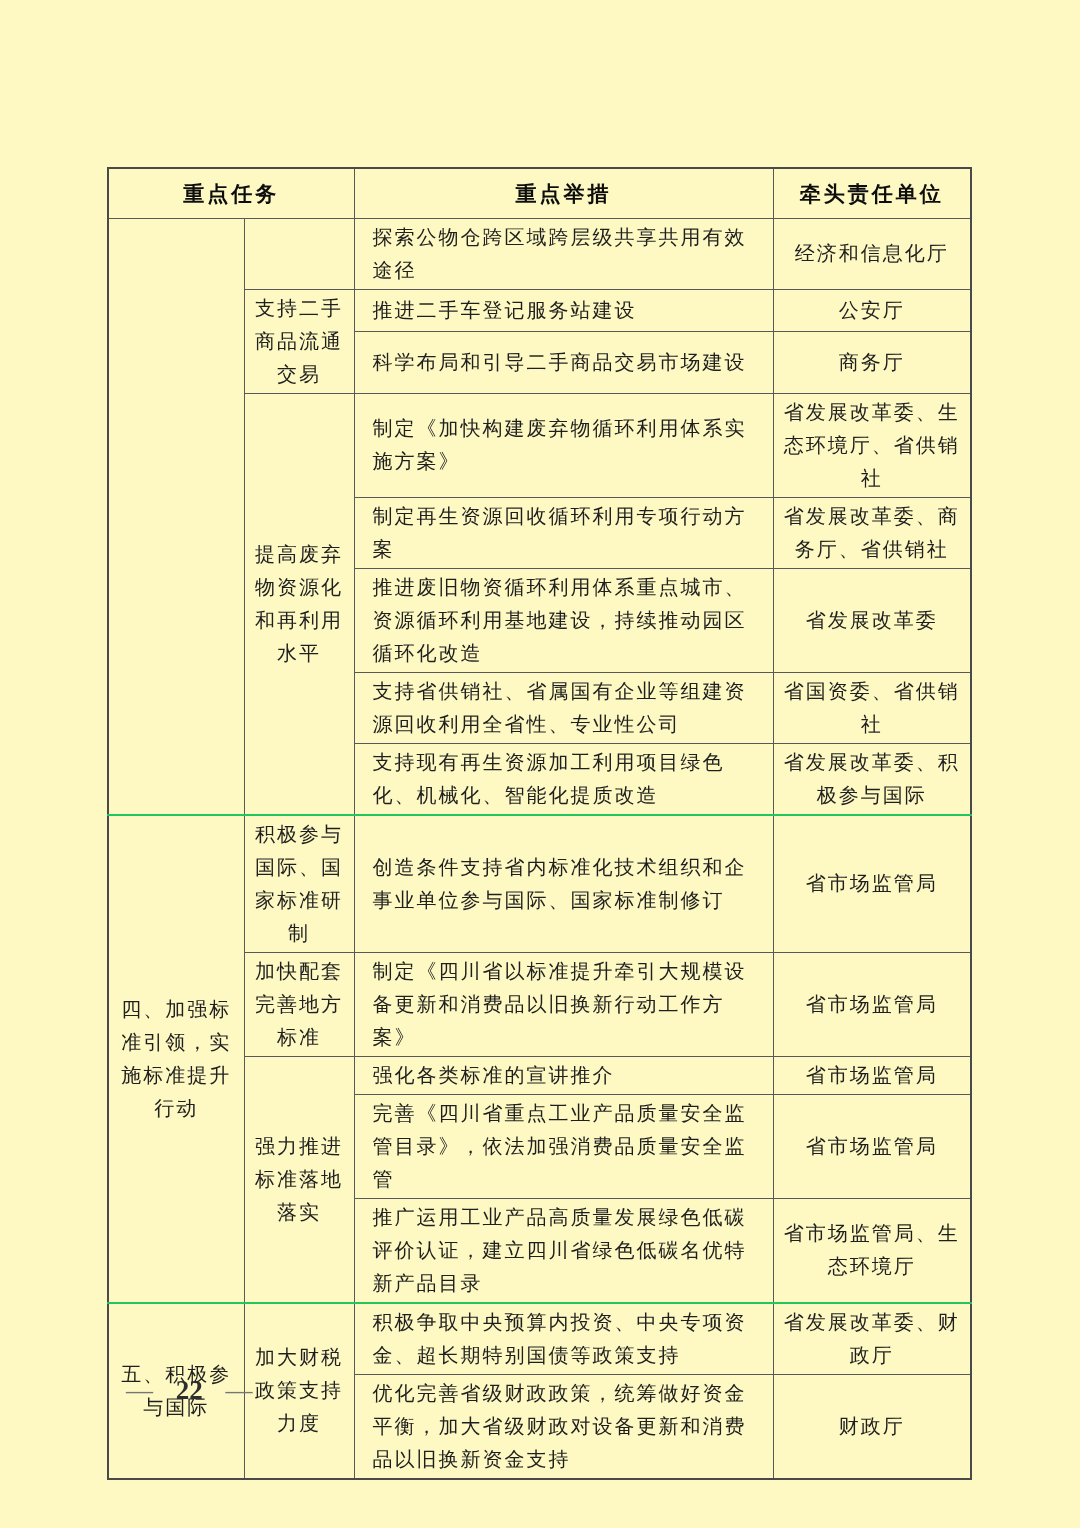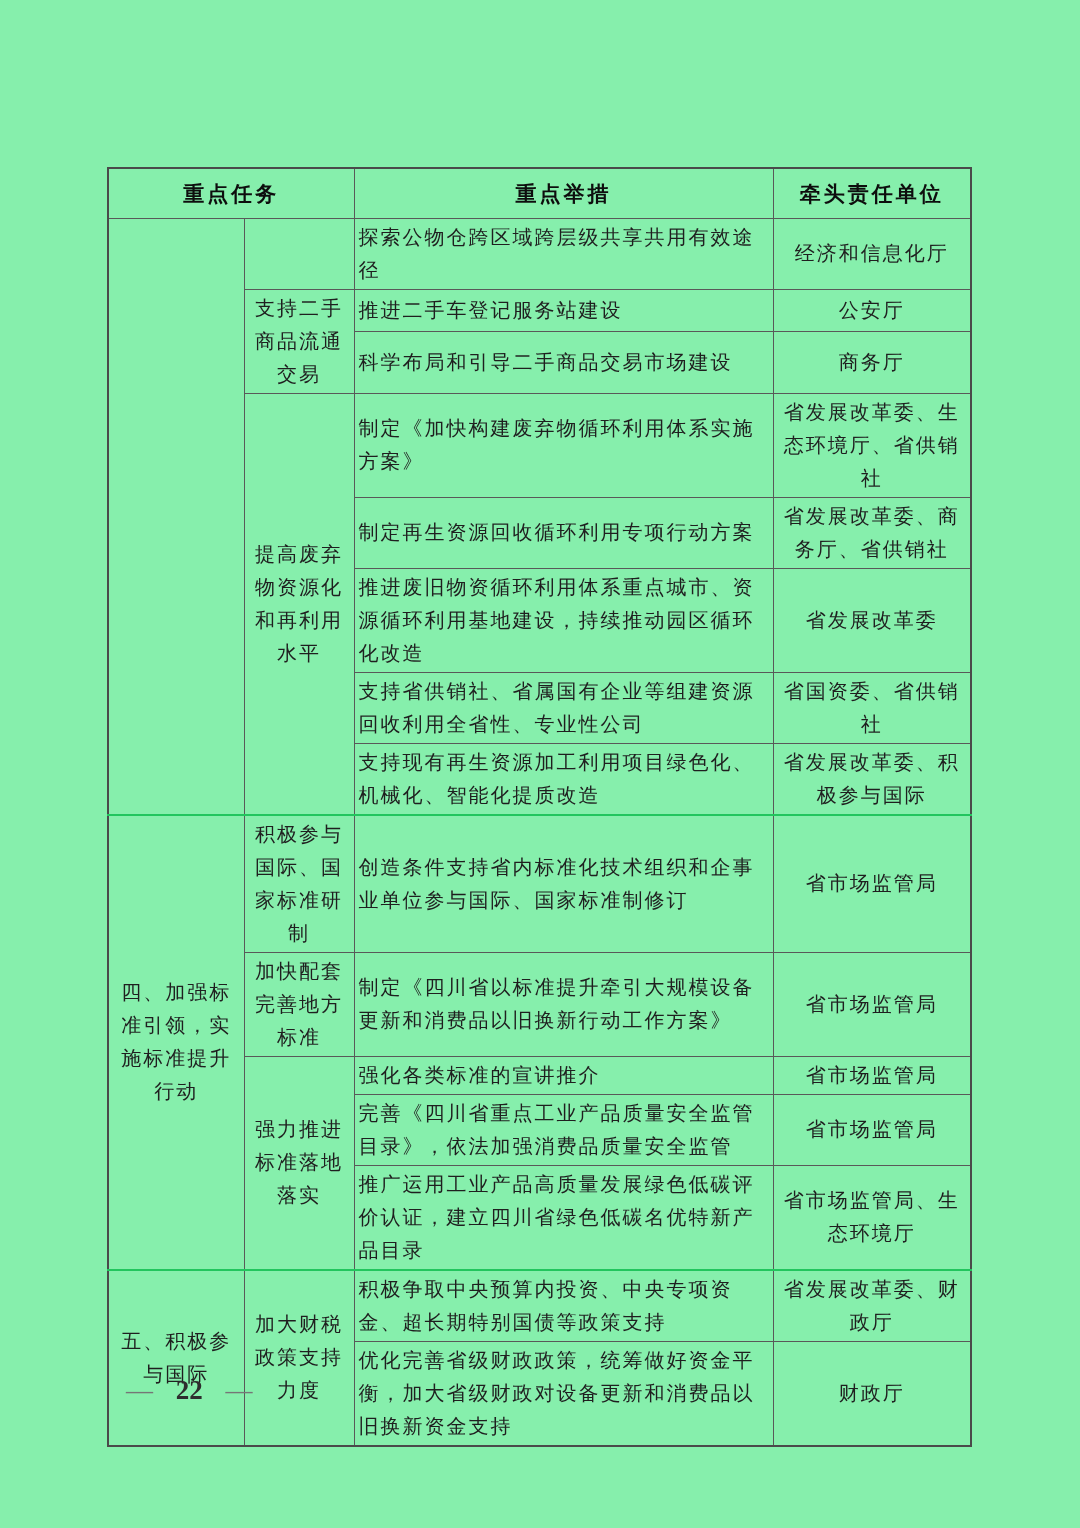--- a/index.html
+++ b/index.html
@@ -1,20 +1,20 @@
 <!DOCTYPE html>
 <html><head>
 <meta charset="utf-8">
 <style>
   html, body { margin: 0; padding: 0; background: #ffffff; }
   .page {
     position: relative;
     width: 1080px;
     height: 1528px;
-    background: #86efac;
+    background: #fef9c3;
     font-family: "Liberation Serif", serif;
     color: #212121;
     overflow: hidden;
   }
   table.doc {
     position: absolute;
     left: 107px;
     top: 167px;
     width: 863px;
     border-collapse: collapse;
@@ -34,21 +34,21 @@
   }
   .doc th {
     font-family: "Liberation Sans", sans-serif;
     font-weight: bold;
     font-size: 21px;
     color: #0d0d0d;
     text-align: center;
     letter-spacing: 3px;
   }
   .doc td.task-cell, .doc td.subtask-cell, .doc td.unit-cell { text-align: center; }
-  .doc td.measure-cell { text-align: left; padding-left: 4px; padding-right: 5px; }
+  .doc td.measure-cell { text-align: left; padding-left: 18px; padding-right: 5px; }
   .doc tr.section-start > td { border-top: 2px solid #22c55e; }
   .page-num {
     position: absolute;
     left: 126px;
     top: 1375px;
     font-size: 27px;
     color: #2e2e2e;
     letter-spacing: 0;
     font-family: "Liberation Serif", serif;
   }

